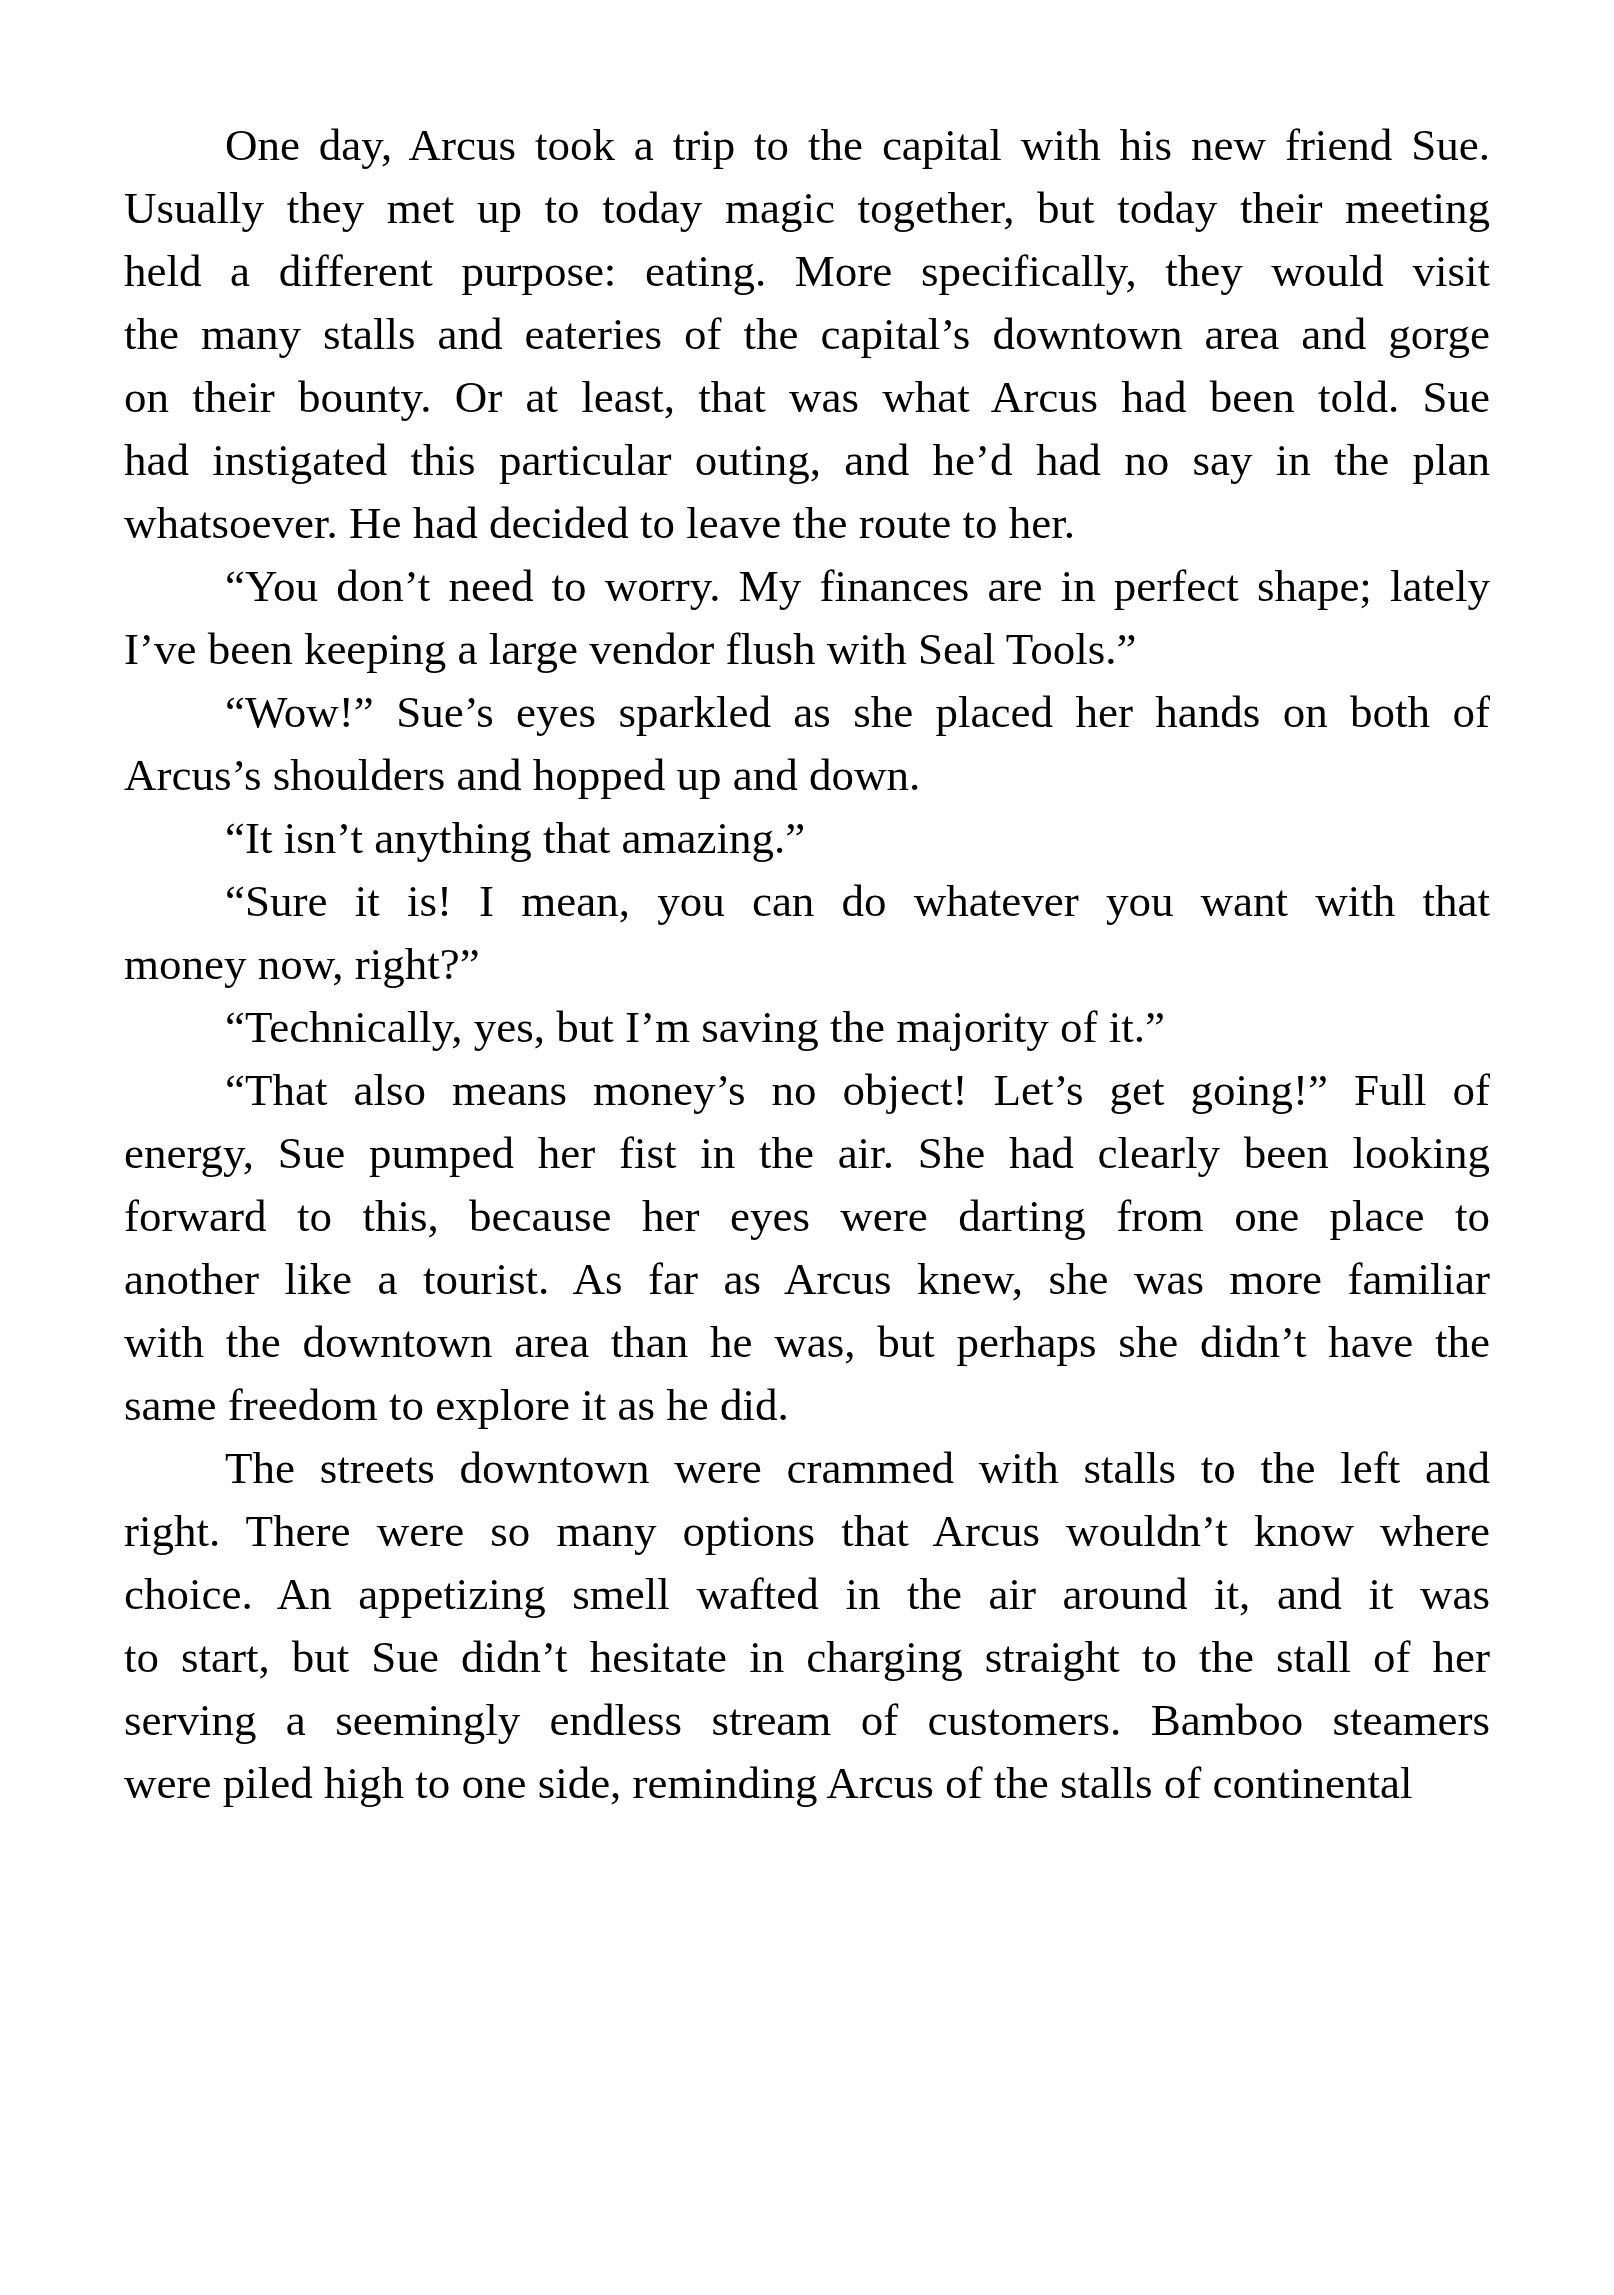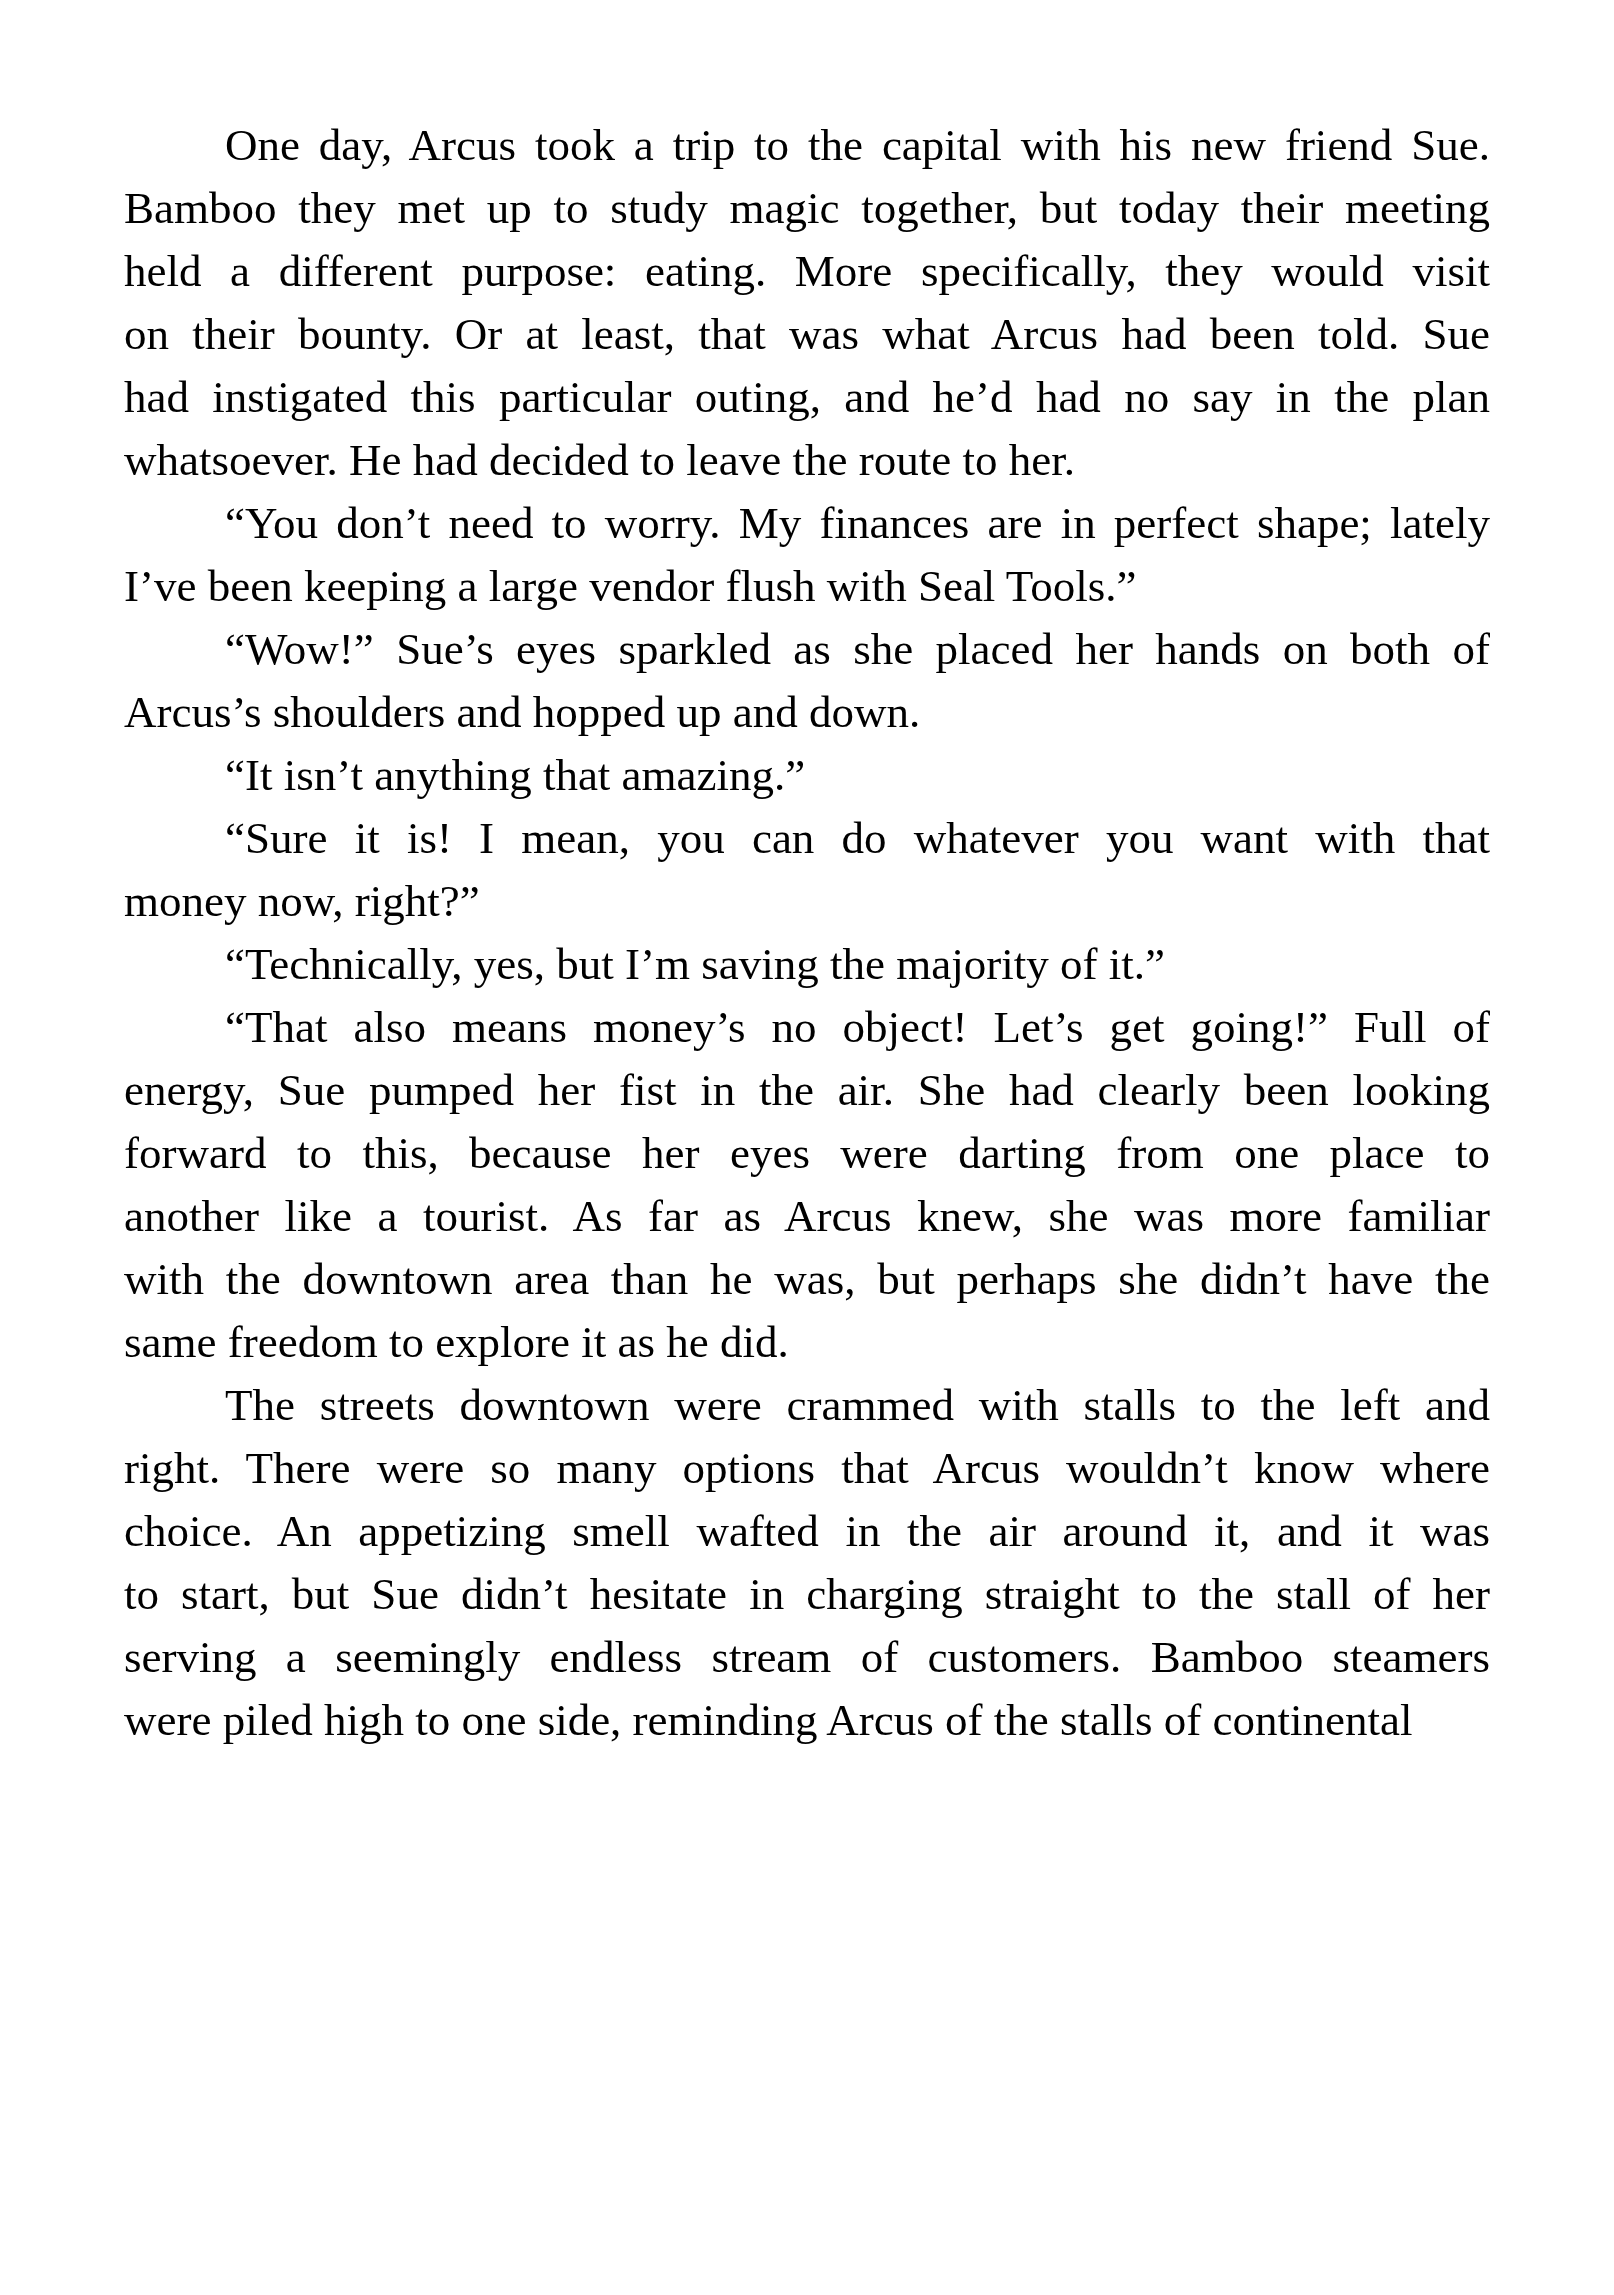--- a/index.html
+++ b/index.html
@@ -47,22 +47,23 @@
     text-indent: 101px;
   }
 </style>
 </head>
 <body>
 
 <div class="page">
   <div class="text-block" id="text-block" style="color: rgb(0, 0, 0);">
       <div class="para">
         <div class="line first">One day, Arcus took a trip to the capital with his new friend Sue.</div>
-        <div class="line">Bamboo they met up to study magic together, but today their meeting</div>
+        <div class="line">Usually they met up to today magic together, but today their meeting</div>
         <div class="line">held a different purpose: eating. More specifically, they would visit</div>
+        <div class="line">the many stalls and eateries of the capital’s downtown area and gorge</div>
         <div class="line">on their bounty. Or at least, that was what Arcus had been told. Sue</div>
         <div class="line">had instigated this particular outing, and he’d had no say in the plan</div>
         <div class="line last">whatsoever. He had decided to leave the route to her.</div>
       </div>
       <div class="para">
         <div class="line first">“You don’t need to worry. My finances are in perfect shape; lately</div>
         <div class="line last">I’ve been keeping a large vendor flush with Seal Tools.”</div>
       </div>
       <div class="para">
         <div class="line first">“Wow!” Sue’s eyes sparkled as she placed her hands on both of</div>

